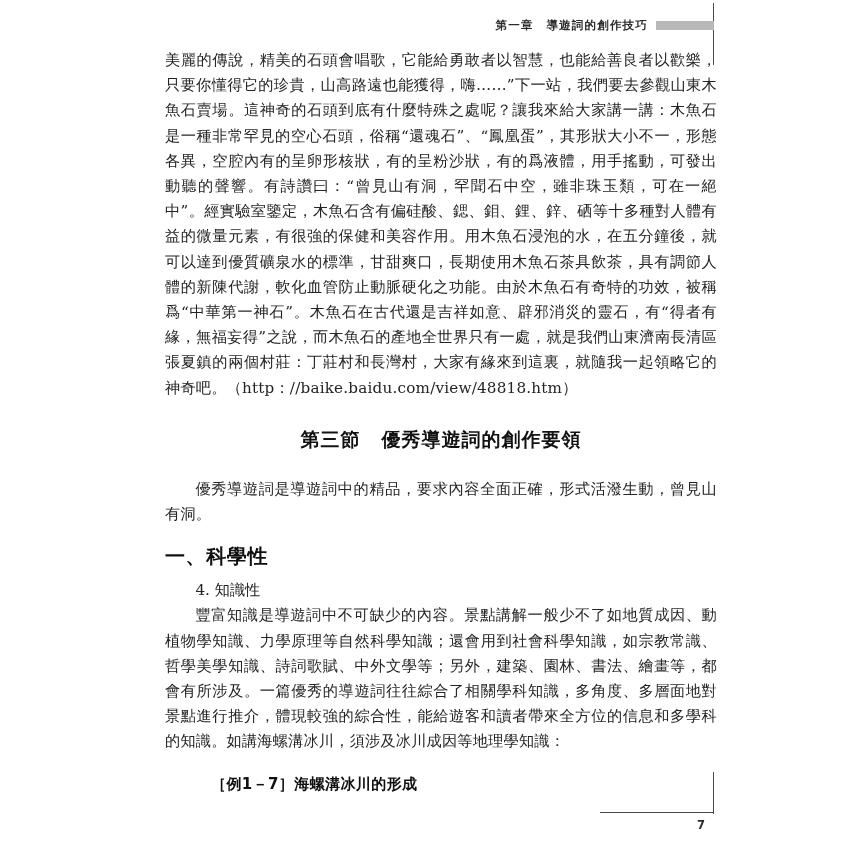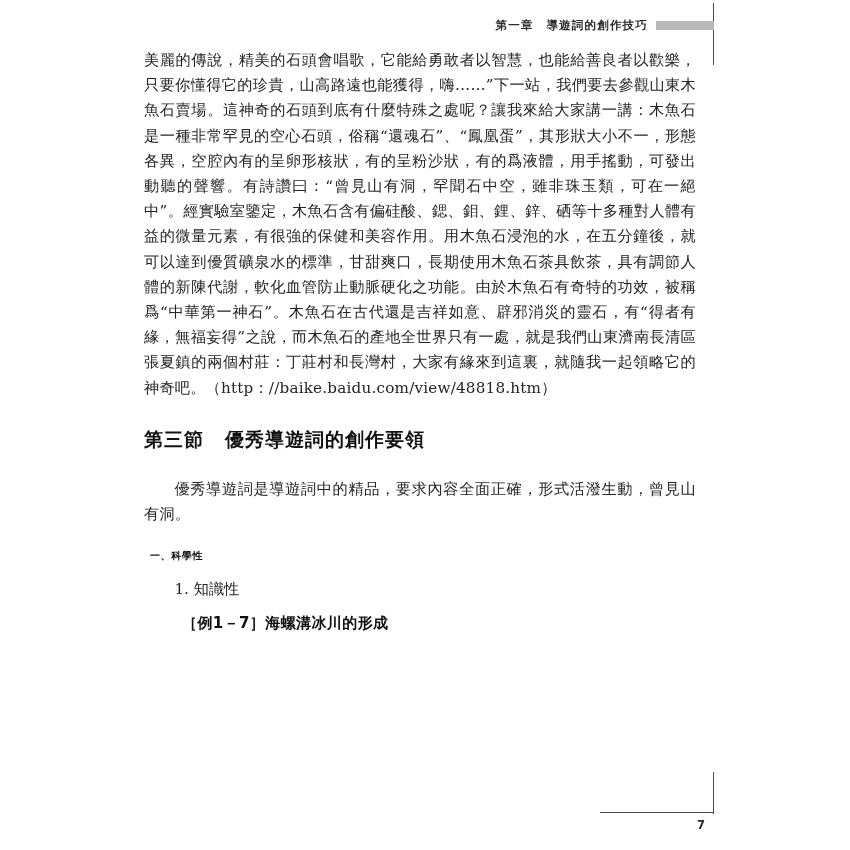--- a/index.html
+++ b/index.html
@@ -73,21 +73,21 @@
   .runhead-bar {
     margin-left: 8px;
     width: 58px;
     height: 9px;
     background: #b8b8b8;
   }
 
   
   .body-col {
     position: absolute;
-    left: 144px;
+    left: 165px;
     top: 48px;
     width: 552px;
   }
 
   p.para {
     margin: 0;
     font-size: 15.2px;
     line-height: 25.2px;
     text-align: justify;
     text-justify: inter-character;
@@ -96,55 +96,56 @@
   }
   p.para.indent {
     text-indent: 2em;
   }
 
   
   .section-title {
     margin: 0;
     padding-top: 26px;
     padding-bottom: 24px;
+    text-align: center;
     font-size: 19px;
     font-weight: 700;
     letter-spacing: 1px;
     color: #121212;
     font-family: "DejaVu Serif", "Liberation Serif", serif;
   }
   .section-title .gap {
     display: inline-block;
     width: 1.1em;
   }
 
   
   .sub-head {
-    margin: 6px;
+    margin: 0;
     padding-top: 16px;
     padding-bottom: 8px;
     font-family: "DejaVu Sans", "Liberation Sans", sans-serif;
-    font-size: 10px;
+    font-size: 20px;
     font-weight: 700;
     letter-spacing: 0.6px;
     color: #101010;
   }
 
   
   .item-head {
     margin: 0;
     font-size: 15.2px;
     line-height: 25.2px;
     text-indent: 2em;
     color: #242424;
   }
 
   
   .example-head {
-    margin: 8px;
+    margin: 16px;
     font-family: "DejaVu Sans", "Liberation Sans", sans-serif;
     font-size: 15px;
     font-weight: 700;
     line-height: 26px;
     text-indent: 2em;
     letter-spacing: 0.4px;
     color: #101010;
   }
 
   
@@ -178,22 +179,23 @@
 
     <h2 class="section-title">
       <span>第三節</span><span class="gap"></span><span>優秀導遊詞的創作要領</span>
     </h2>
 
     <p class="para indent">優秀導遊詞是導遊詞中的精品，要求內容全面正確，形式活潑生動，曾見山有洞。</p>
 
     <h3 class="sub-head">一、科學性</h3>
 
 
-    <p class="item-head">1. 知識性</p>
-
+    <p class="item-head">4. 知識性</p>
+
+    <p class="para indent">豐富知識是導遊詞中不可缺少的內容。景點講解一般少不了如地質成因、動植物學知識、力學原理等自然科學知識；還會用到社會科學知識，如宗教常識、哲學美學知識、詩詞歌賦、中外文學等；另外，建築、園林、書法、繪畫等，都會有所涉及。一篇優秀的導遊詞往往綜合了相關學科知識，多角度、多層面地對景點進行推介，體現較強的綜合性，能給遊客和讀者帶來全方位的信息和多學科的知識。如講海螺溝冰川，須涉及冰川成因等地理學知識：</p>
 
     <p class="example-head">［例1－7］海螺溝冰川的形成</p>
 
   </div>
 
   <div class="folio">7</div>
 
 </div>
 
 </body></html>

